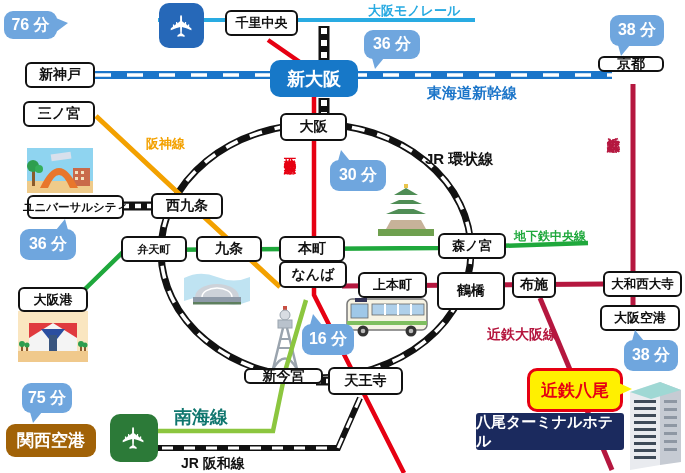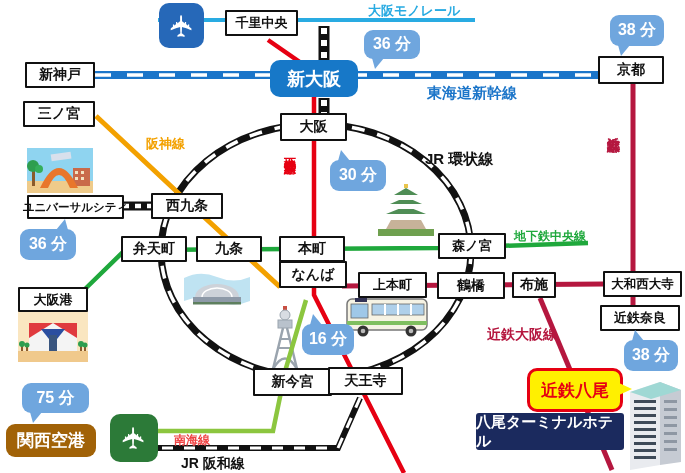--- a/index.html
+++ b/index.html
@@ -1,20 +1,20 @@
 <!DOCTYPE html>
 <html><head>
 <meta charset="utf-8">
 <style>
   html,body{margin:0;padding:0;background:#fff;}
   #map{position:relative;width:685px;height:473px;overflow:hidden;background:#fff;
        font-family:"Liberation Sans","DejaVu Sans",sans-serif;}
   #map svg.rail{position:absolute;left:0;top:0;z-index:2;}
   svg.img{position:absolute;z-index:1;}
-  .st{position:absolute;z-index:3;background:#fff;border:2.5px solid #111;border-radius:1px;
+  .st{position:absolute;z-index:3;background:#fff;border:2.5px solid #111;border-radius:6px;
       display:flex;align-items:center;justify-content:center;font-weight:bold;color:#111;
       font-size:14px;white-space:nowrap;box-sizing:border-box;}
   .hub{position:absolute;z-index:3;display:flex;align-items:center;justify-content:center;
        font-weight:bold;color:#fff;white-space:nowrap;box-sizing:border-box;border-radius:9px;}
   .plane{position:absolute;z-index:3;display:flex;align-items:center;justify-content:center;
          color:#fff;border-radius:10px;}
   .plane span{transform:rotate(-90deg);font-size:30px;line-height:1;}
   .bubble{position:absolute;z-index:4;background:#6FA6DE;color:#fff;border-radius:9px;
           display:flex;align-items:center;justify-content:center;font-weight:bold;font-size:16px;
           white-space:nowrap;}
@@ -177,80 +177,84 @@
   </svg>
 
   <div class="lbl" style="left:368px;top:2px;color:#29ABE2;font-size:13px">大阪モノレール</div>
   <div class="lbl" style="left:427px;top:84px;color:#1B75C9;font-size:15px">東海道新幹線</div>
   <div class="lbl" style="left:146px;top:135px;color:#F3A100;font-size:13px">阪神線</div>
   <div class="lbl" style="left:425px;top:150px;color:#111;font-size:15px">JR 環状線</div>
   <div class="lbl vert" style="left:281px;top:147px;color:#E60012;font-size:12px">地下鉄御堂筋線</div>
   <div class="lbl" style="left:514px;top:228px;color:#1FA83C;font-size:12px">地下鉄中央線</div>
   <div class="lbl vert" style="left:604px;top:126px;color:#B5173F;font-size:13px">近鉄京都線</div>
   <div class="lbl" style="left:487px;top:326px;color:#B5173F;font-size:14px">近鉄大阪線</div>
-  <div class="lbl" style="left:174px;top:432px;color:#ef4444;font-size:12px">南海線</div>
+  <div class="lbl" style="left:174px;top:405px;color:#0f766e;font-size:18px">南海線</div>
   <div class="lbl" style="left:181px;top:455px;color:#111;font-size:14px">JR 阪和線</div>
 
   <div class="plane" style="left:159px;top:3px;width:45px;height:45px;background:#2668B8">
       <span>✈</span>
     </div>
   <div class="hub" style="left:6px;top:424px;width:90px;height:33px;background:#a16207;font-size:17px">関西空港</div>
   <div class="plane" style="left:110px;top:414px;width:48px;height:48px;background:#2C7A38">
       <span>✈</span>
     </div>
 
   <div class="st" style="left:225px;top:10px;width:73px;height:26px;font-size:13px">千里中央</div>
   <div class="st" style="left:25px;top:62px;width:70px;height:26px">新神戸</div>
   <div class="hub" style="left:270px;top:60px;width:88px;height:37px;background:#1778C8;font-size:18px;border-radius:10px">新大阪</div>
-  <div class="st" style="left:598px;top:56px;width:66px;height:28px">京都</div>
+  <div class="st" style="left:598px;top:56px;width:66px;height:16px">京都</div>
   <div class="st" style="left:23px;top:101px;width:72px;height:26px">三ノ宮</div>
   <div class="st" style="left:27px;top:195px;width:97px;height:24px;font-size:11.5px">ユニバーサルシティ</div>
   <div class="st" style="left:280px;top:113px;width:67px;height:28px">大阪</div>
   <div class="st" style="left:151px;top:193px;width:72px;height:26px">西九条</div>
-  <div class="st" style="left:121px;top:236px;width:66px;height:26px;font-size:14px">弁天町</div>
+  <div class="st" style="left:121px;top:236px;width:66px;height:26px;font-size:11px">弁天町</div>
   <div class="st" style="left:196px;top:236px;width:66px;height:26px">九条</div>
   <div class="st" style="left:279px;top:236px;width:66px;height:26px">本町</div>
   <div class="st" style="left:438px;top:233px;width:68px;height:26px;font-size:13px">森ノ宮</div>
   <div class="st" style="left:18px;top:287px;width:70px;height:25px;font-size:13px">大阪港</div>
   <div class="st" style="left:279px;top:261px;width:68px;height:27px">なんば</div>
   <div class="st" style="left:358px;top:272px;width:69px;height:26px;font-size:13px">上本町</div>
-  <div class="st" style="left:437px;top:272px;width:68px;height:27px">鶴橋</div>
+  <div class="st" style="left:437px;top:272px;width:68px;height:38px">鶴橋</div>
   <div class="st" style="left:512px;top:272px;width:44px;height:26px">布施</div>
   <div class="st" style="left:603px;top:271px;width:79px;height:26px;font-size:12.5px">大和西大寺</div>
-  <div class="st" style="left:600px;top:305px;width:80px;height:26px;font-size:13px">近鉄奈良</div>
-  <div class="st" style="left:253px;top:368px;width:79px;height:28px">新今宮</div>
+  <div class="st" style="left:600px;top:305px;width:80px;height:26px;font-size:13px">大阪空港</div>
+  <div class="st" style="left:244px;top:368px;width:79px;height:16px">新今宮</div>
   <div class="st" style="left:328px;top:367px;width:75px;height:28px">天王寺</div>
 
   <div class="yao" style="left:527px;top:368px;width:90px;height:38px">
       <span>近鉄八尾</span>
       <i class="ytail"></i>
     </div>
   <div class="hotelbar" style="left:476px;top:413px;width:148px;height:37px">八尾ターミナルホテル</div>
 
+  <div class="bubble" style="left:4px;top:11px;width:53px;height:28px">
+      <span>76 分</span>
+      <i class="tail t-right"></i>
+    </div>
   <div class="bubble" style="left:364px;top:30px;width:56px;height:29px">
       <span>36 分</span>
       <i class="tail t-bl"></i>
     </div>
   <div class="bubble" style="left:610px;top:15px;width:54px;height:31px">
       <span>38 分</span>
       <i class="tail t-bl"></i>
     </div>
   <div class="bubble" style="left:20px;top:229px;width:56px;height:31px">
       <span>36 分</span>
       <i class="tail t-tr"></i>
     </div>
   <div class="bubble" style="left:330px;top:160px;width:56px;height:31px">
       <span>30 分</span>
       <i class="tail t-tl"></i>
     </div>
   <div class="bubble" style="left:302px;top:324px;width:52px;height:31px">
       <span>16 分</span>
       <i class="tail t-tl"></i>
     </div>
-  <div class="bubble" style="left:22px;top:383px;width:67px;height:30px">
+  <div class="bubble" style="left:22px;top:383px;width:50px;height:30px">
       <span>75 分</span>
       <i class="tail t-bl"></i>
     </div>
   <div class="bubble" style="left:624px;top:340px;width:54px;height:31px">
       <span>38 分</span>
       <i class="tail t-tl"></i>
     </div>
 
 </div>
 

